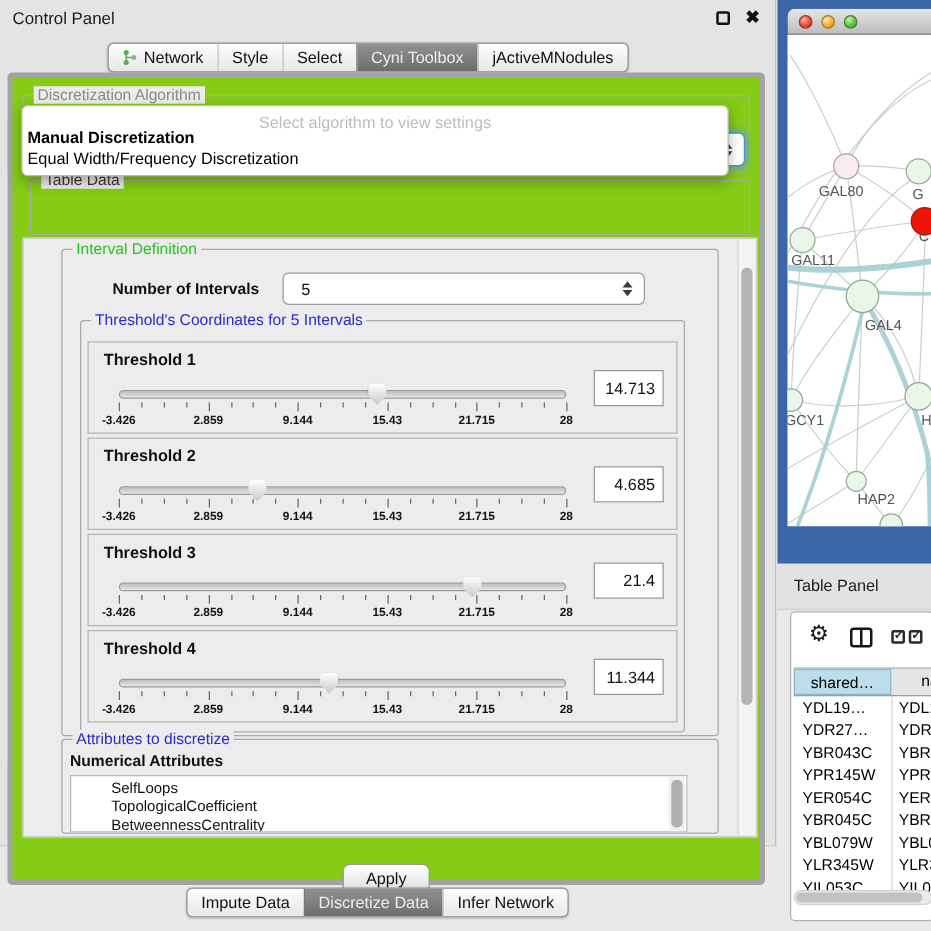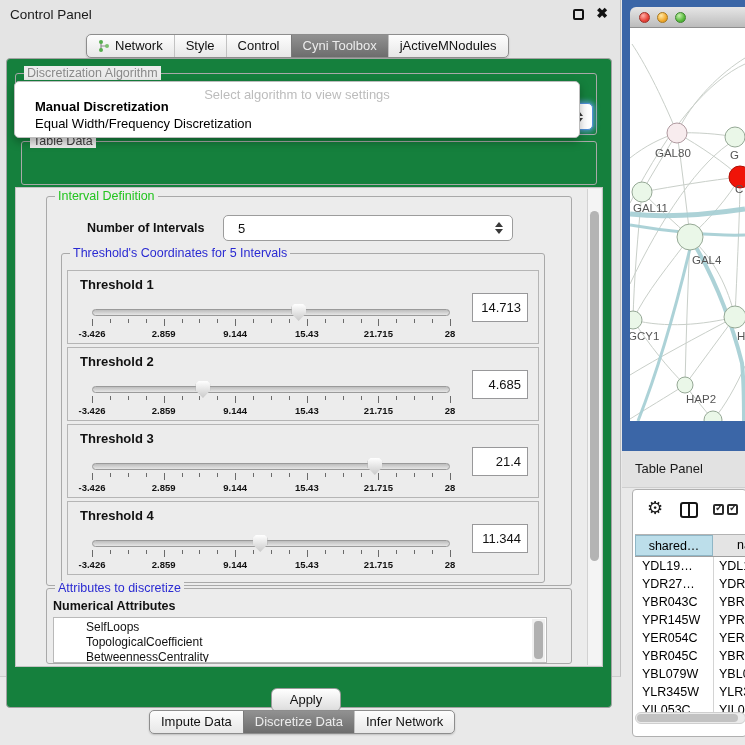--- a/index.html
+++ b/index.html
@@ -19,21 +19,21 @@
   .tabbar { display:inline-flex; border:1px solid #8d8d8d; border-radius:5px; overflow:hidden;
     background:linear-gradient(#fdfdfd,#e7e7e7); box-shadow:0 1px 2px rgba(0,0,0,.18); }
   .tab { display:flex; align-items:center; gap:5px; padding:3px 11px 4px; font-size:13px; color:#111;
     border-left:1px solid #c2c2c2; white-space:nowrap; cursor:default; }
   .tab:first-child { border-left:none; }
   .tab.sel { background:linear-gradient(#919191,#6d6d6d); color:#ececec; border-left-color:#7a7a7a; }
   #top-tabs { position:absolute; left:86px; top:34px; }
   #bottom-tabs { position:absolute; left:149px; top:710px; }
 
   #main-panel { position:absolute; left:6px; top:58px; width:606px; height:650px;
-    background:#15803d; border:1px solid #a3a3a3; border-radius:4px;text-decoration:underline; }
+    background:#84cc16; border:4px solid #a3a3a3; border-radius:4px;text-decoration:underline; }
 
   .grp { position:absolute; border:1px solid #a9a9a9; border-radius:3px; }
   .grp-title { position:absolute; top:-8px; left:8px; background:#ececec; padding:0 3px;
     font-size:12.5px; color:#3c3c3c; white-space:nowrap; }
   .grp-title.green { color:#22c41e; }
   .grp-title.blue  { color:#2a2ad2; }
   .grp-title.gray  { color:#8a8a8a; }
 
   .combo { position:absolute; background:#fff; border:1px solid #9c9c9c; border-radius:5px;
     font-size:13px; color:#111; display:flex; align-items:center; padding-left:10px; }
@@ -41,21 +41,21 @@
   .spinner i { display:block; width:0; height:0; border-left:4px solid transparent; border-right:4px solid transparent; }
   .spinner .up { border-bottom:5px solid #3a3a3a; margin-bottom:2px; }
   .spinner .dn { border-top:5px solid #3a3a3a; }
 
   #grp-alg { left:8px; top:14px; width:582px; height:62px; }
   #alg-combo { left:14px; top:44px; width:572px; height:27px; z-index:1;
     border:1px solid #4f8fd6; box-shadow:0 0 5px 2px rgba(95,155,225,.8); }
   #dropdown { position:absolute; left:7px; top:22px; width:566px; height:57px; z-index:2;
     background:#fff; border:1px solid #bdbdbd; border-radius:5px; box-shadow:0 4px 10px rgba(0,0,0,.3); }
   #dd-placeholder { height:16px; padding-top:5px; text-align:center; font-size:13px; color:#bcbcbc; }
-  .dd-option { height:17px; line-height:17px; padding-left:20px; font-size:13px; color:#000; }
+  .dd-option { height:17px; line-height:17px; padding-left:4px; font-size:13px; color:#000; }
   .dd-option.bold { font-weight:bold; }
 
   #grp-table-data { left:14px; top:82px; width:576px; height:44px;text-align:center; }
   #td-combo { left:8px; top:12px; width:560px; height:25px; }
 
   #viewport { position:absolute; left:8px; top:128px; width:588px; height:480px;
     border:1px solid #c4c4c4; background:#ececec; overflow:hidden; }
   #vscroll { position:absolute; right:1px; top:1px; width:14px; height:476px;
     background:#f4f4f4; border-left:1px solid #d2d2d2; }
   #vscroll .thumb { position:absolute; left:2px; top:22px; width:9px; height:350px;
@@ -160,21 +160,21 @@
             <circle cx="3" cy="2" r="2" fill="#56ae4e"></circle>
             <circle cx="3" cy="10" r="2" fill="#56ae4e"></circle>
             <circle cx="9" cy="6" r="2" fill="#7bc06f"></circle>
           </svg>
           <span>Network</span>
         </div>
         <div class="tab">
           <span>Style</span>
         </div>
         <div class="tab">
-          <span>Control</span>
+          <span>Select</span>
         </div>
         <div class="tab sel">
           <span>Cyni Toolbox</span>
         </div>
         <div class="tab">
           <span>jActiveMNodules</span>
         </div>
       </div>
 
     <div id="main-panel">

